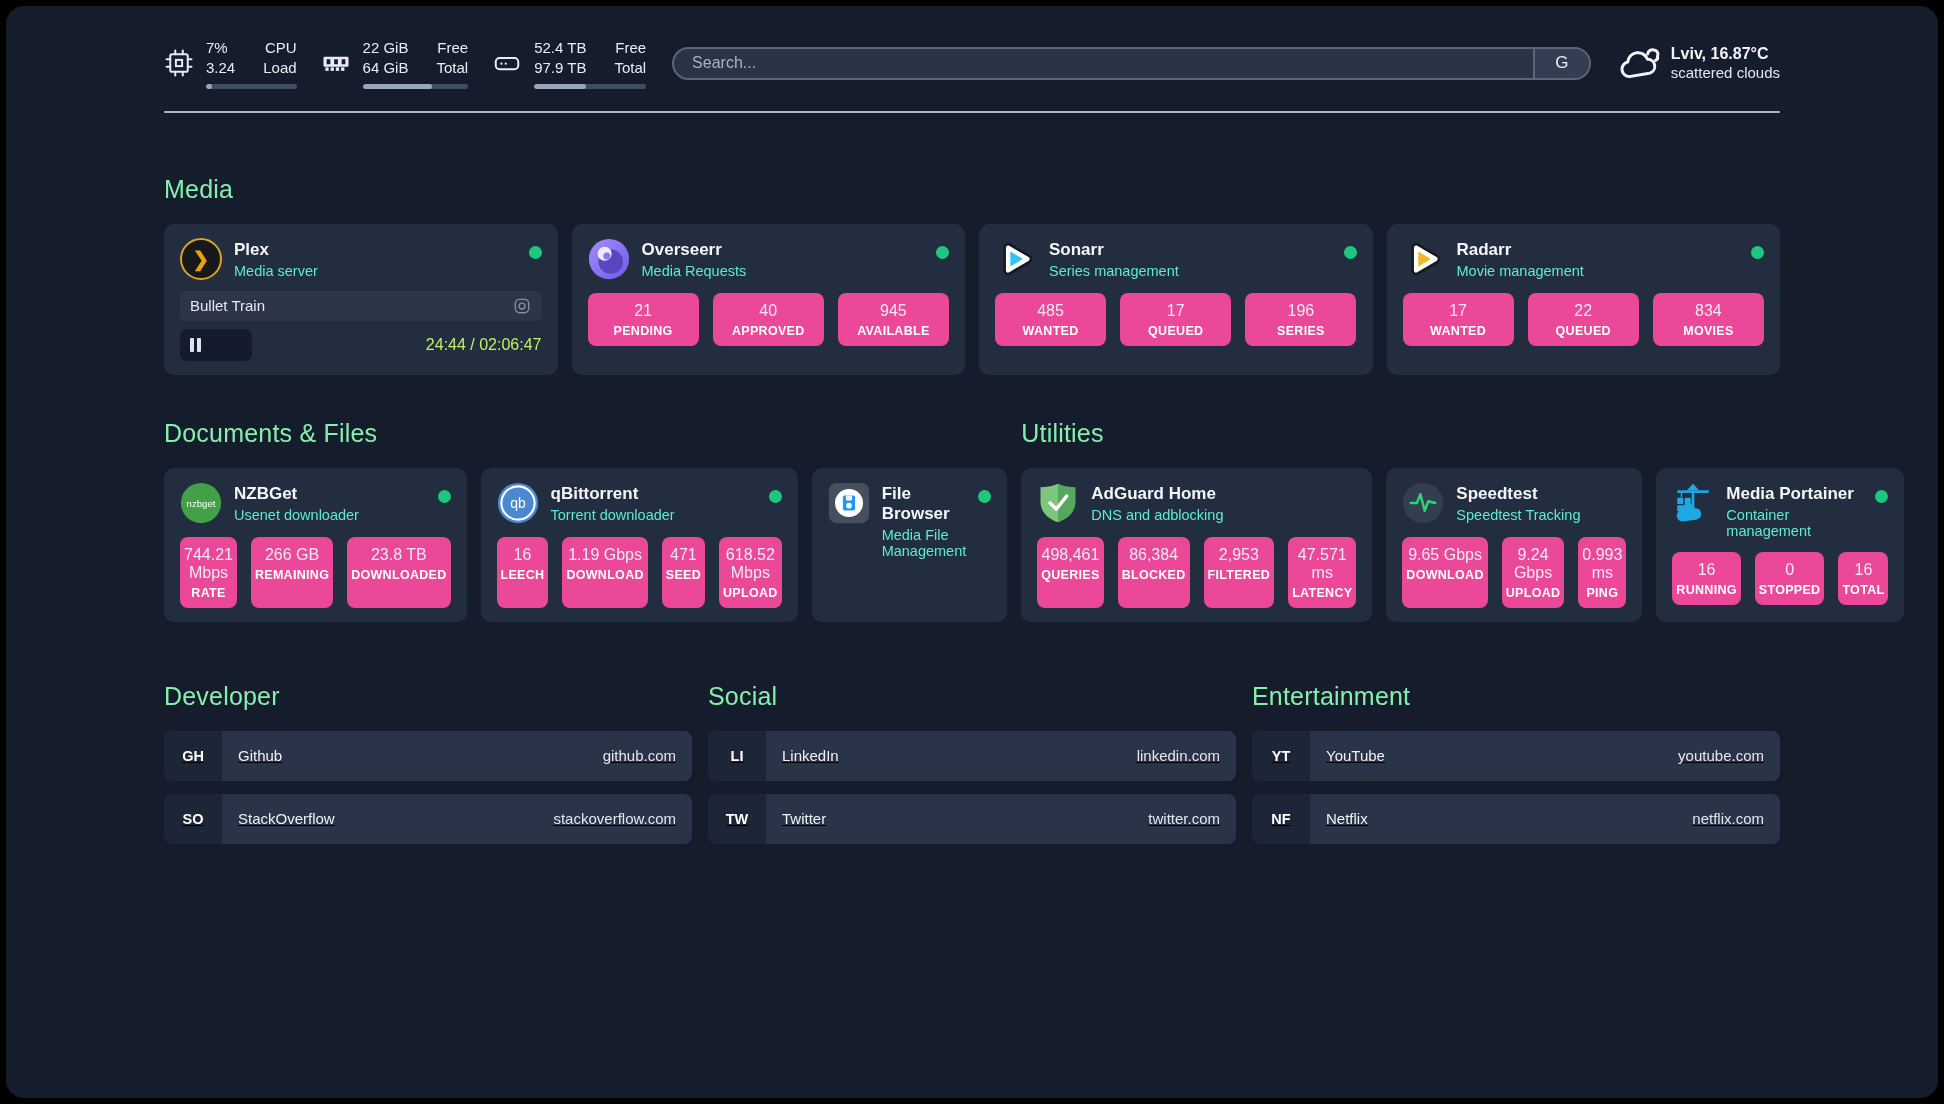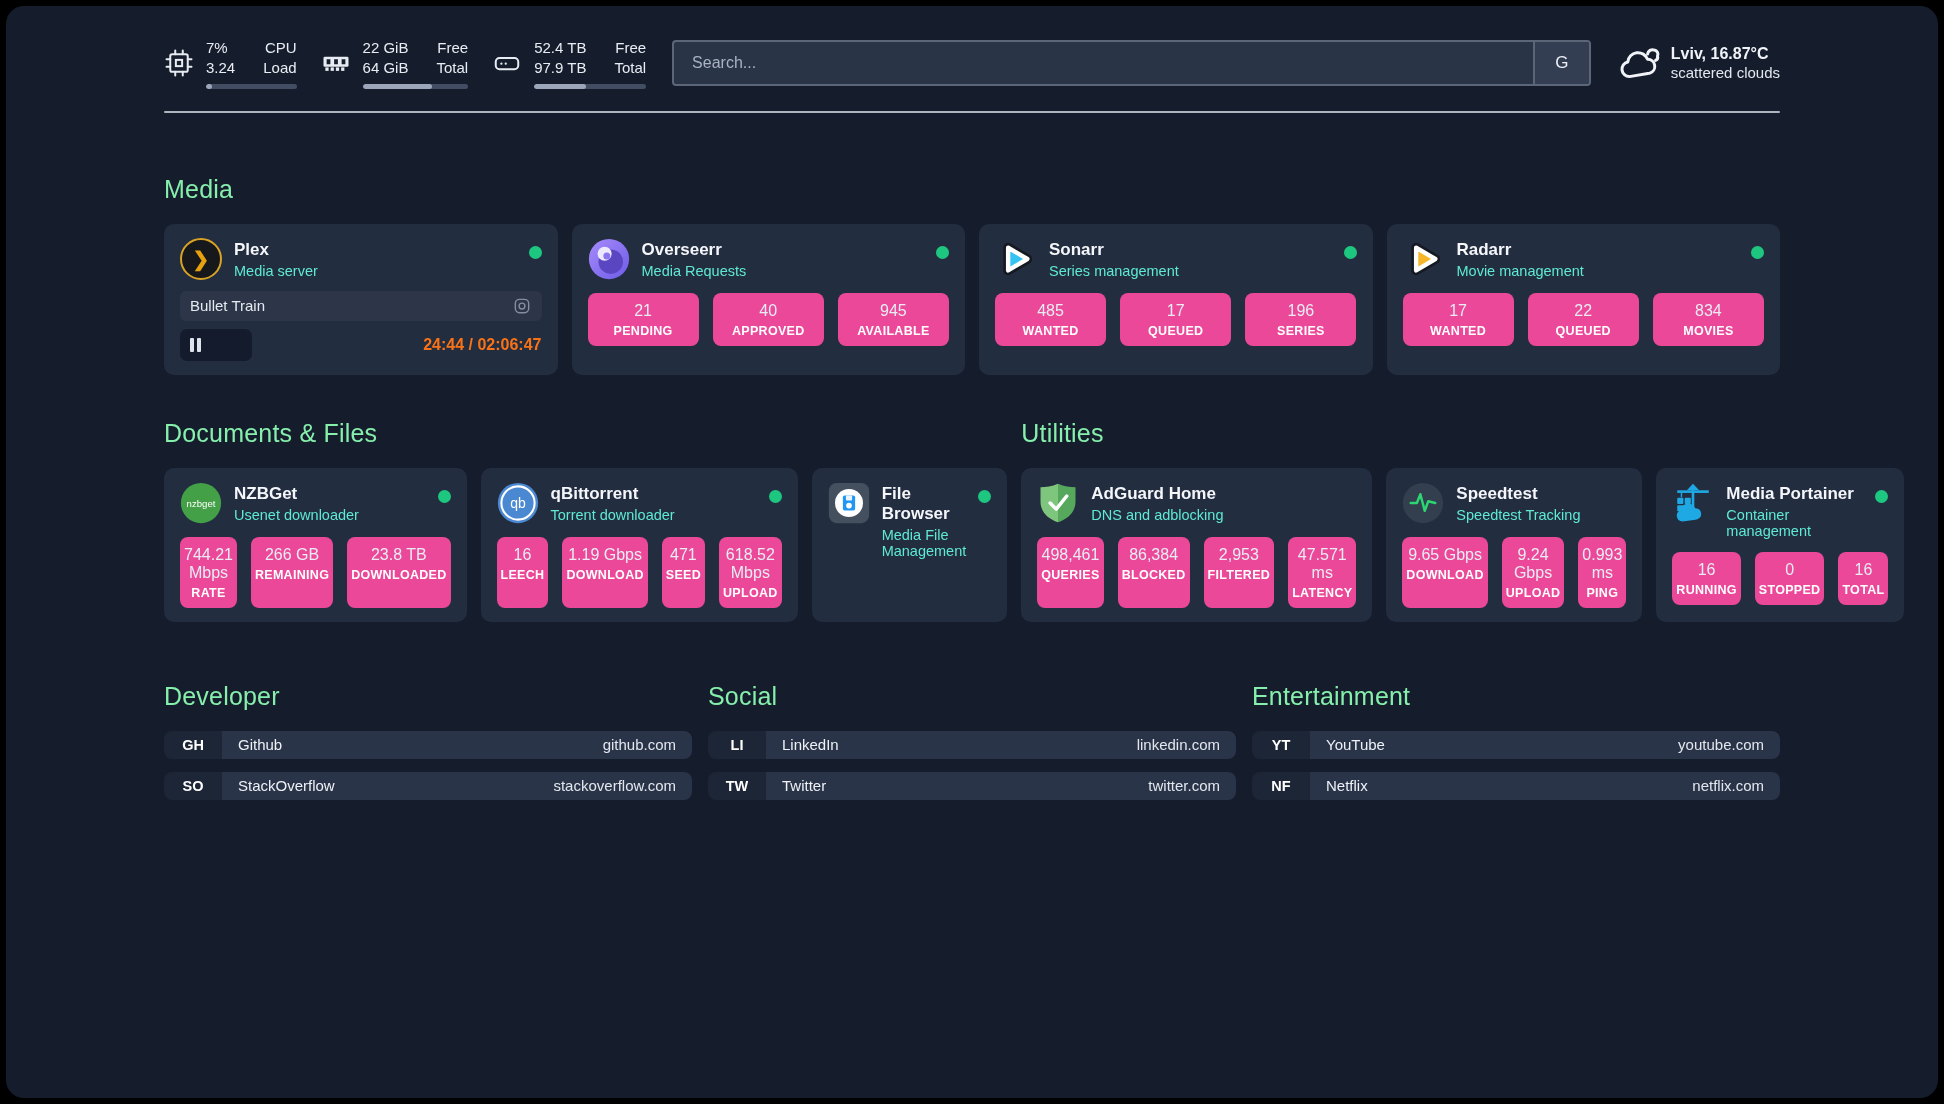--- a/index.html
+++ b/index.html
@@ -12,21 +12,21 @@
   .sysgroup { display:flex; align-items:center; gap:24px; }
   .syswidget { display:flex; align-items:center; gap:12px; }
   .sysicon { width:30px; height:30px; flex:none; }
   .sysbody { display:flex; flex-direction:column; }
   .sysrows { display:flex; gap:28px; }
   .syscol { display:flex; flex-direction:column; font-size:15px; color:#e9edf3; line-height:1.32; }
   .syscol.right { text-align:right; }
   .sysbar { height:5px; border-radius:3px; background:#424d63; margin-top:6px; position:relative; overflow:hidden; }
   .sysbar .fill { position:absolute; left:0; top:0; bottom:0; background:#9ba6ba; border-radius:3px; }
 
-  .searchbox { flex:1; height:46px; display:flex; align-items:center; background:#2a3447; border:2px solid #5b6678; border-radius:4px; overflow:hidden; }
+  .searchbox { flex:1; height:33px; display:flex; align-items:center; background:#2a3447; border:2px solid #5b6678; border-radius:18px; overflow:hidden; }
   .searchbox input { flex:1; background:transparent; border:none; outline:none; color:#dfe5ec; font-size:16px; padding:0 18px; font-family:inherit; }
   .searchbox input::placeholder { color:#aab3c2; }
   .engine { width:56px; align-self:stretch; border-left:2px solid #5b6678; background:#333e53; display:flex; align-items:center; justify-content:center; color:#eef1f6; font-size:17px; cursor:pointer; }
 
   .weather { display:flex; align-items:center; gap:8px; }
   .weather-icon { width:46px; height:40px; }
   .weather-l1 { font-size:16px; font-weight:600; color:#f0f3f8; }
   .weather-l2 { font-size:15px; color:#e3e8ef; margin-top:1px; }
 
   .divider { margin-top:22px; height:2px; background:#c9d0d9; opacity:.85; border-radius:1px; }
@@ -54,32 +54,32 @@
   .tile-value { font-size:16px; color:#e9edf3; }
   .tile-label { font-size:12.5px; font-weight:700; color:#fff; margin-top:4px; letter-spacing:.3px; }
 
   
   .np-row { margin-top:11px; display:flex; align-items:center; justify-content:space-between; background:rgba(255,255,255,.045); border-radius:6px; padding:5px 10px; }
   .np-title { font-size:15px; color:#e6eaf0; }
   .np-device { width:20px; height:20px; opacity:.8; }
   .progress-row { margin-top:8px; display:flex; align-items:center; position:relative; height:32px; }
   .elapsed { height:32px; background:#141b2c; border-radius:7px; display:flex; align-items:center; padding-left:10px; gap:3px; }
   .pausebar { width:4px; height:14px; background:#dfe4ec; border-radius:1px; }
-  .ptime { margin-left:auto; font-size:16px; font-weight:700; color:#f97316; }
+  .ptime { margin-left:auto; font-size:16px; font-weight:400; color:#bef264; }
 
   
   .twocol { margin-top:44px; display:grid; grid-template-columns:1fr 1fr; gap:14px; align-items:start; }
   .col .section-title { margin-bottom:20px; }
   .cardstack { display:flex; flex-direction:row; gap:14px; }
 
   
   .bookmarks { margin-top:60px; display:grid; grid-template-columns:repeat(3,1fr); gap:16px; align-items:start; padding-bottom:44px; }
   .bm-title { margin-bottom:18px; }
   .bm-list { display:flex; flex-direction:column; gap:13px; }
-  .bm-row { display:flex; height:28px; border-radius:8px; overflow:hidden; cursor:pointer; }
+  .bm-row { display:flex; height:50px; border-radius:8px; overflow:hidden; cursor:pointer;text-decoration:underline; }
   .bm-abbr { width:58px; flex:none; background:#1d2637; color:#fff; font-weight:600; font-size:14.5px; display:flex; align-items:center; justify-content:center; }
   .bm-body { flex:1; background:#2a3448; display:flex; align-items:center; justify-content:space-between; padding:0 16px; }
   .bm-name { font-size:15px; color:#eef1f6; }
   .bm-url { font-size:15px; color:#e2e7ee; }
 </style>
 </head>
 <body>
 
 <div class="frame">
 <div class="content">

